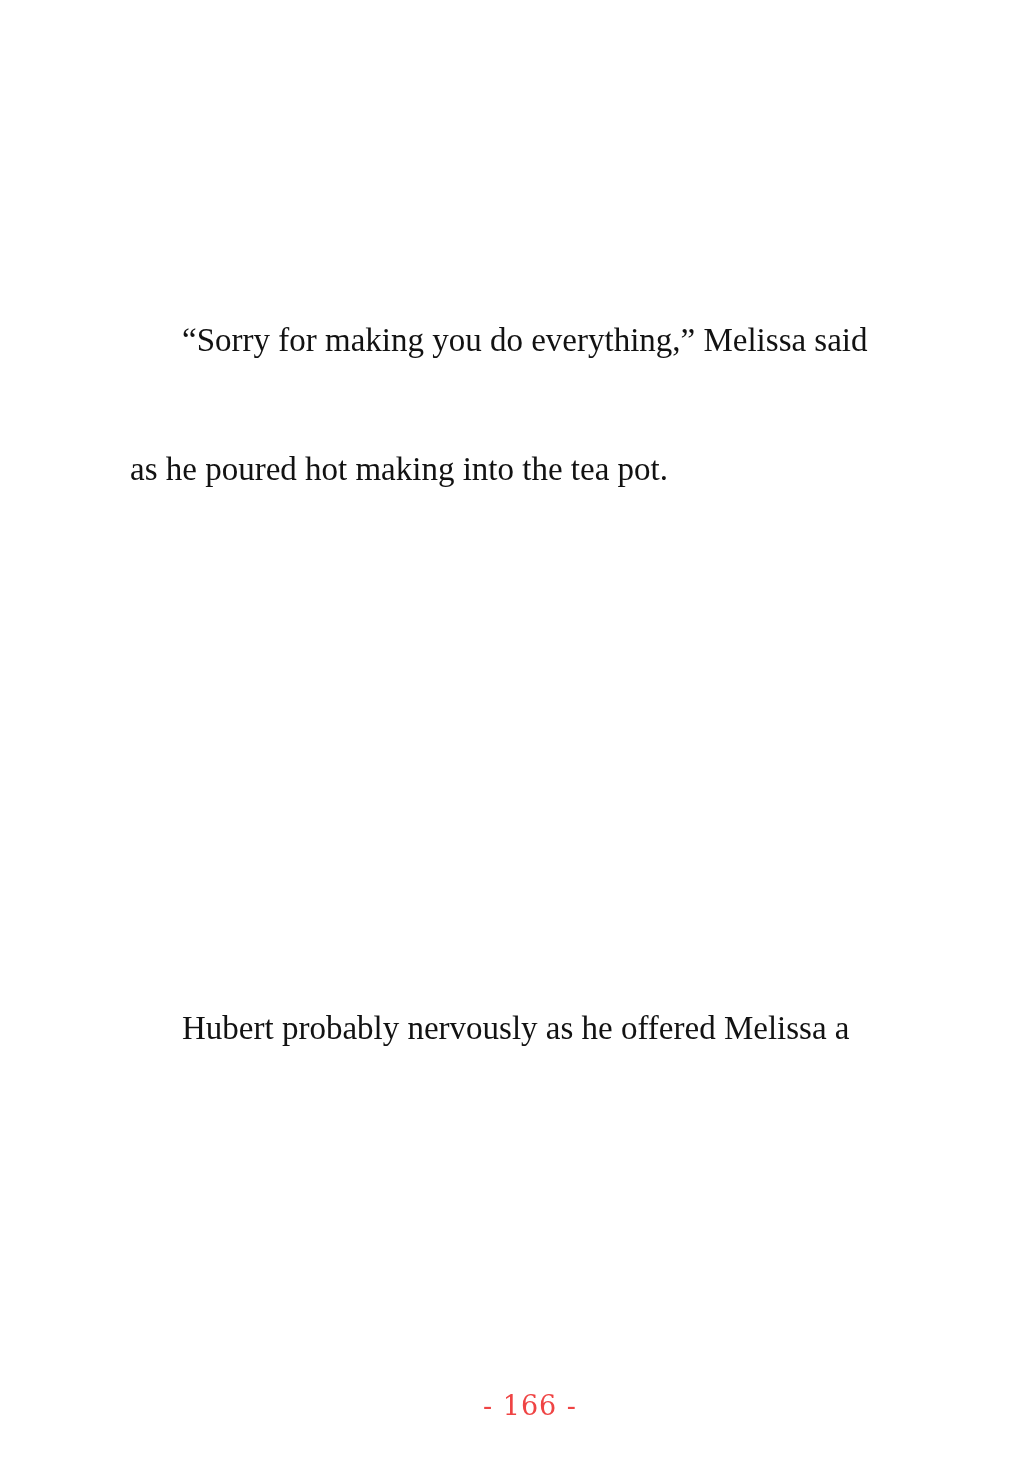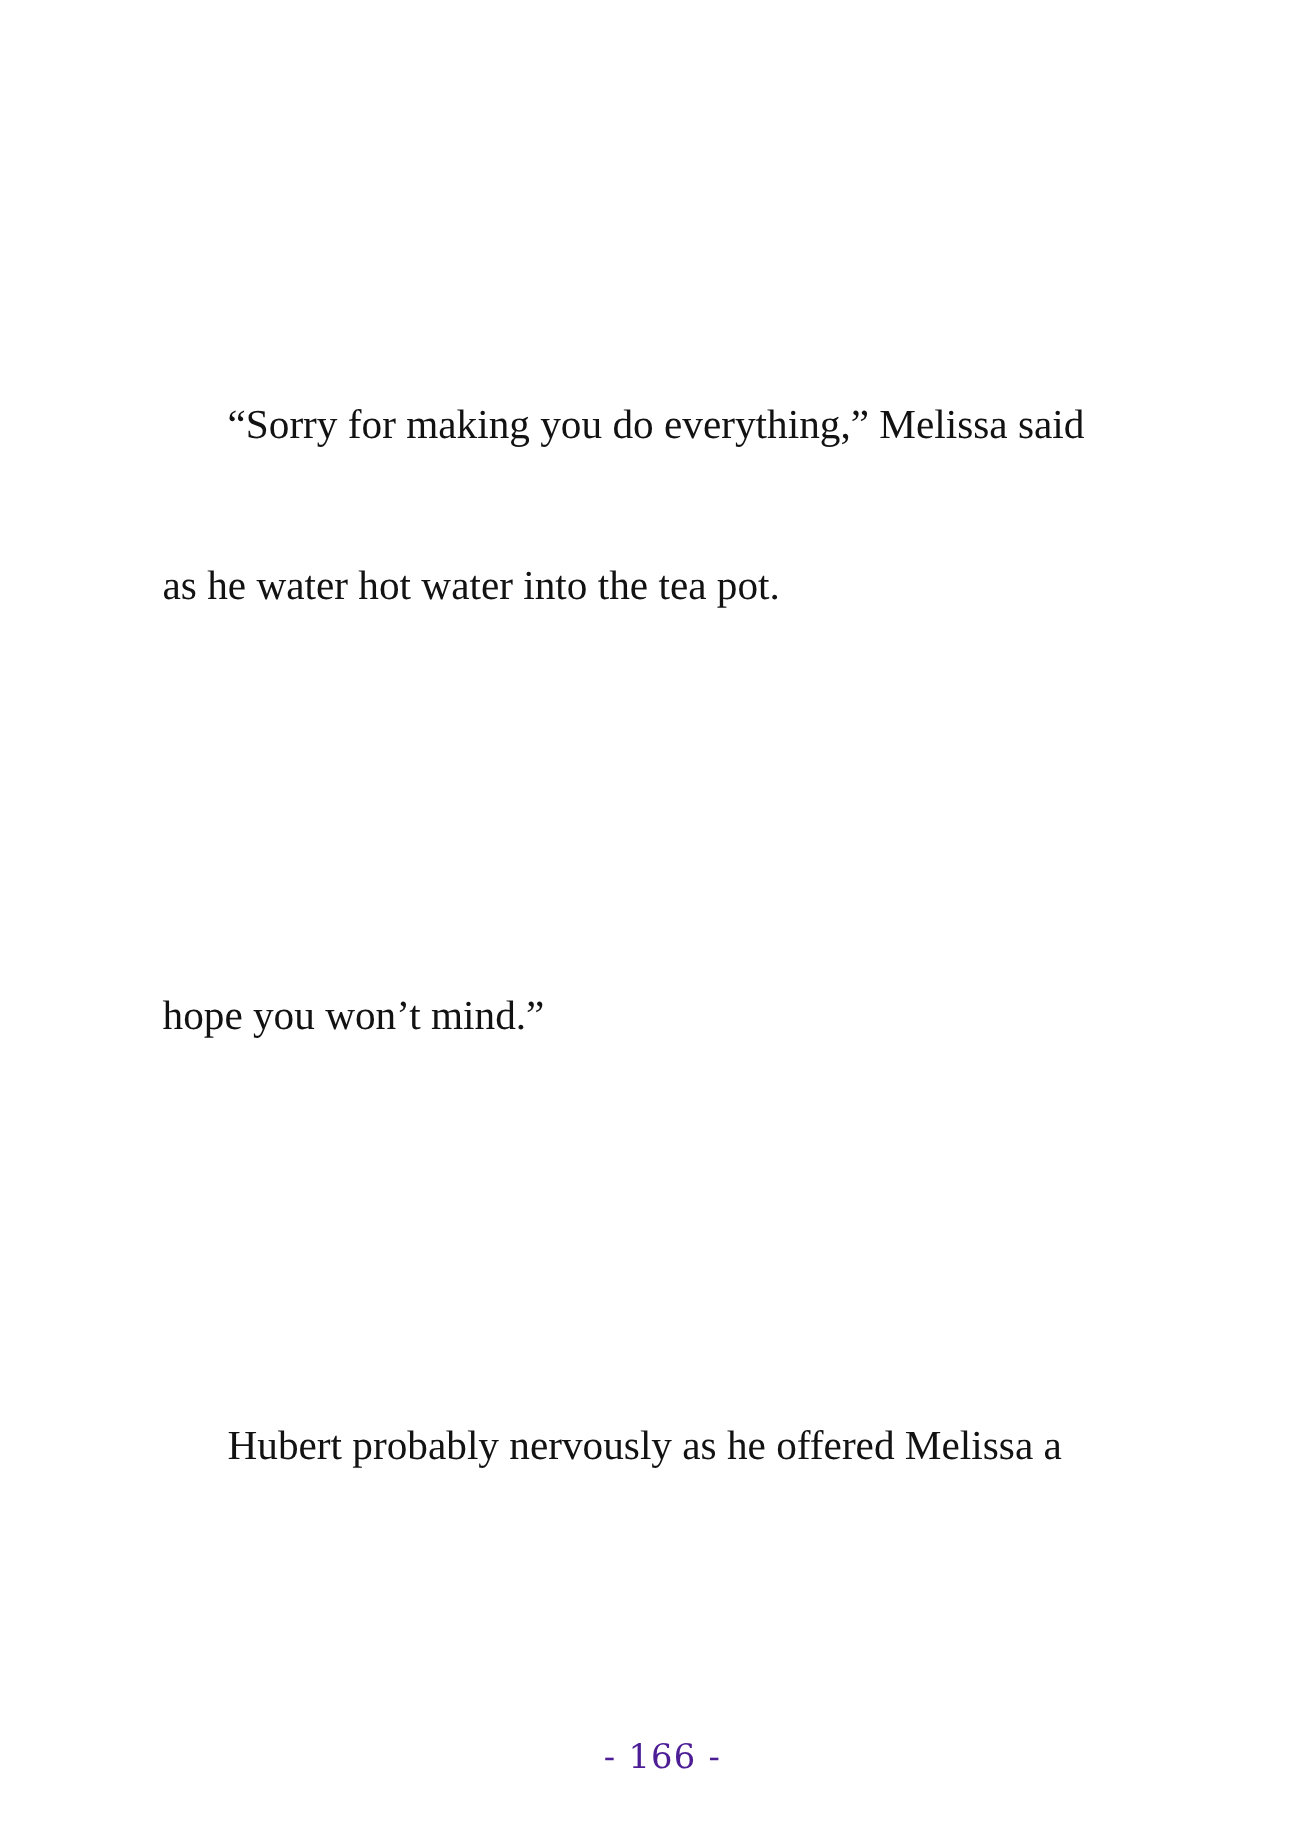--- a/index.html
+++ b/index.html
@@ -41,37 +41,36 @@
   }
   .page-number {
     position: absolute;
     left: 130px;
     top: 1390px;
     width: 800px;
     text-align: center;
     font-family: "DejaVu Serif", serif;
     font-size: 27px;
     letter-spacing: 1px;
-    color: #4c1d95;
+    color: #ef4444;
   }
 </style>
 </head>
 <body>
 
 <div class="page">
 
   <div class="text-block">
 
     <div class="paragraph">
       <div class="line indent">“Sorry for making you do everything,” Melissa said</div>
-      <div class="line">as he water hot water into the tea pot.</div>
+      <div class="line">as he poured hot making into the tea pot.</div>
     </div>
 
     <div class="paragraph">
-      <div class="line">hope you won’t mind.”</div>
     </div>
 
     <div class="paragraph">
       <div class="line indent">Hubert probably nervously as he offered Melissa a</div>
       
       
     </div>
 
     
 

